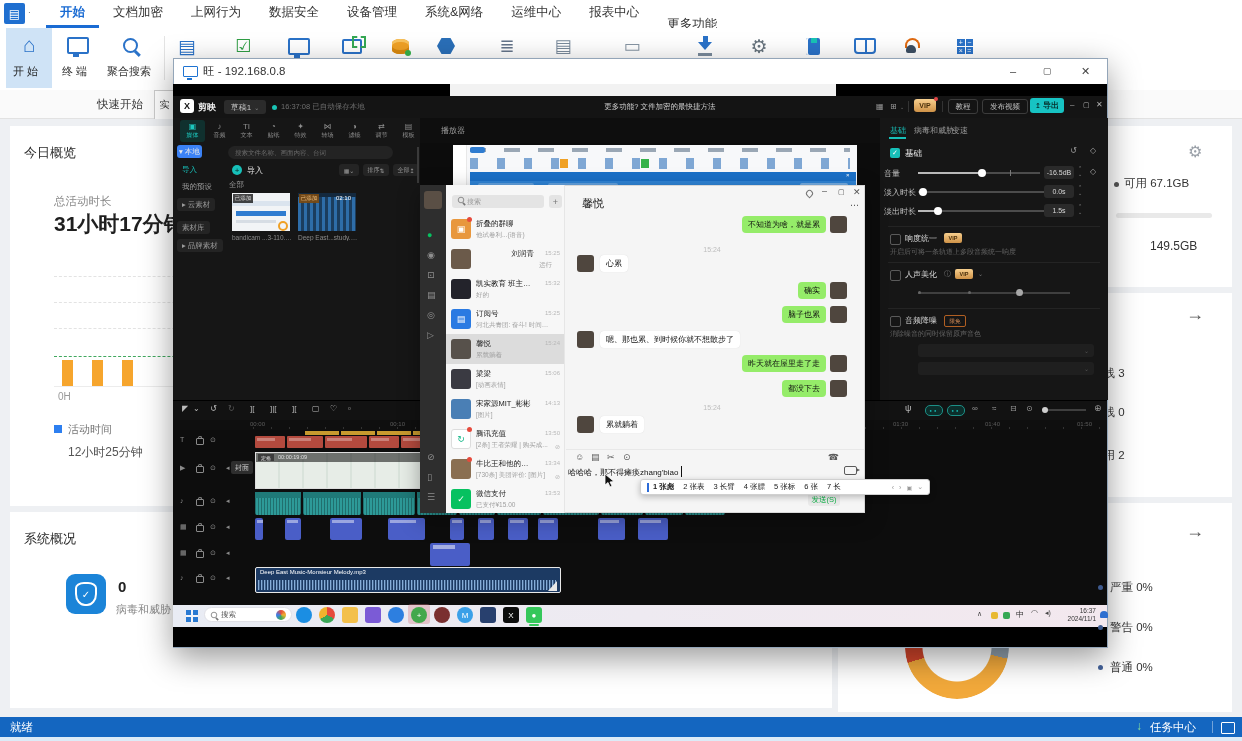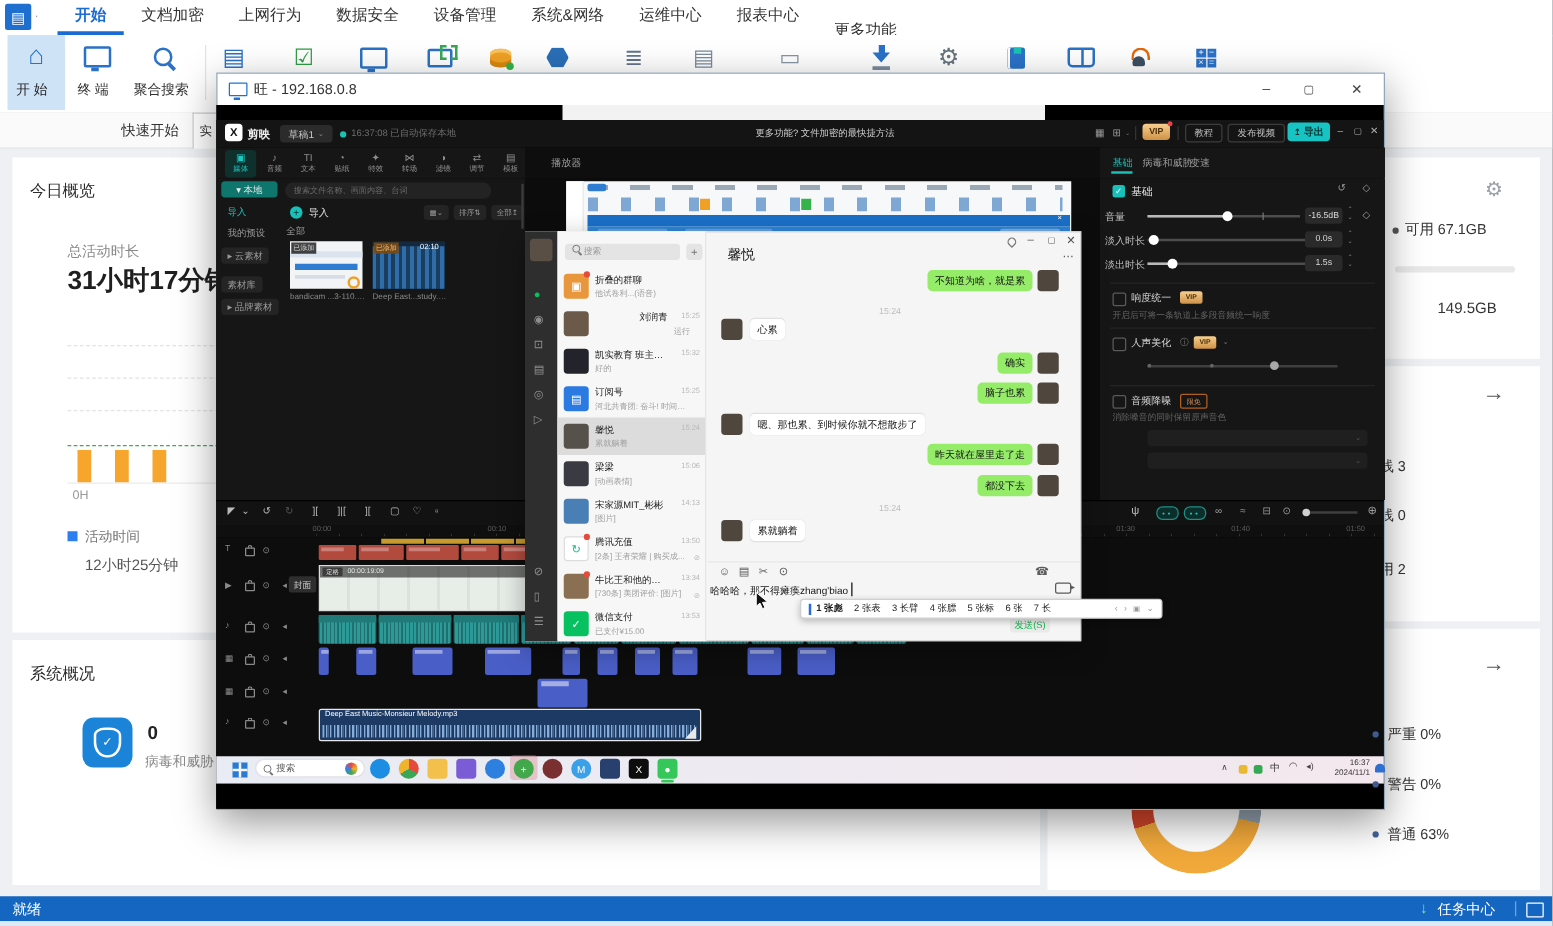--- a/index.html
+++ b/index.html
@@ -255,21 +255,21 @@
       <div style="position: absolute; left: 396px; top: 120px; width: 25px; height: 22px; display: flex; flex-direction: column; align-items: center; justify-content: center;">
         <div style="font-size: 8px; line-height: 9px; color: rgb(143, 143, 143);">▤</div>
         <div style="font-size: 6px; color: rgb(143, 143, 143);">模板</div>
       </div>
     </div>
 
   <div class="a" style="left:173px;top:143px;width:247px;height:257px;background:#161616"></div>
   <div class="a" style="left:420px;top:143px;width:460px;height:257px;background:#0c0c0c"></div>
   <div class="a" style="left:880px;top:143px;width:228px;height:257px;background:#161616"></div>
   <div id="mediaNav">
-      <div style="position: absolute; left: 177px; top: 145px; height: 13px; line-height: 13px; font-size: 7.5px; padding: 0px 12px; border-radius: 3px; white-space: nowrap; background: #0f766e; color: rgb(232, 232, 232);">▾ 本地</div>
+      <div style="position: absolute; left: 177px; top: 145px; height: 13px; line-height: 13px; font-size: 7.5px; padding: 0px 2px; border-radius: 3px; white-space: nowrap; background: #3b82f6; color: rgb(232, 232, 232);">▾ 本地</div>
       <div style="position: absolute; left: 177px; top: 163px; height: 13px; line-height: 13px; font-size: 7.5px; padding: 0px 5px; border-radius: 3px; white-space: nowrap; color: rgb(23, 192, 185);">导入</div>
       <div style="position: absolute; left: 177px; top: 180px; height: 13px; line-height: 13px; font-size: 7.5px; padding: 0px 5px; border-radius: 3px; white-space: nowrap; color: rgb(154, 154, 154);">我的预设</div>
       <div style="position: absolute; left: 177px; top: 198px; height: 13px; line-height: 13px; font-size: 7.5px; padding: 0px 5px; border-radius: 3px; white-space: nowrap; background: rgb(36, 36, 36); color: rgb(154, 154, 154);">▸ 云素材</div>
       <div style="position: absolute; left: 177px; top: 221px; height: 13px; line-height: 13px; font-size: 7.5px; padding: 0px 5px; border-radius: 3px; white-space: nowrap; background: rgb(36, 36, 36); color: rgb(154, 154, 154);">素材库</div>
       <div style="position: absolute; left: 177px; top: 239px; height: 13px; line-height: 13px; font-size: 7.5px; padding: 0px 5px; border-radius: 3px; white-space: nowrap; background: rgb(36, 36, 36); color: rgb(154, 154, 154);">▸ 品牌素材</div>
     </div>
   <div class="a el" style="left:228px;top:146px;width:158px;height:13px;background:#232323;border-radius:7px;font-size:6.5px;color:#6a6a6a;line-height:13px;padding-left:7px">搜索文件名称、画面内容、台词</div>
   <div class="a c" style="left:232px;top:165px;width:10px;height:10px;background:#17c0b9;border-radius:50%;color:#062a28;font-size:8px">+</div>
   <div class="a nw" style="left:247px;top:165px;font-size:8px;color:#e0e0e0">导入</div>
   <div class="a c" style="left:339px;top:164px;width:20px;height:12px;background:#242424;border-radius:3px;font-size:6px;color:#9a9a9a">▦⌄</div>
@@ -728,14 +728,14 @@
       <div>16:37</div>
       <div>2024/11/1</div>
     </div>
   <div class="a bel" style="left:1100px;top:611px"></div>
   <div class="a" style="left:173px;top:627px;width:934px;height:20px;background:#000"></div>
 <div style="position: absolute; left: 1098px; top: 585px; width: 5px; height: 5px; border-radius: 50%; background: rgb(62, 90, 142);"></div>
     <div style="position: absolute; left: 1110px; top: 580px; font-size: 11.5px; color: rgb(51, 51, 51); white-space: nowrap;">严重 0%</div>
     <div style="position: absolute; left: 1098px; top: 625px; width: 5px; height: 5px; border-radius: 50%; background: rgb(62, 90, 142);"></div>
     <div style="position: absolute; left: 1110px; top: 620px; font-size: 11.5px; color: rgb(51, 51, 51); white-space: nowrap;">警告 0%</div>
     <div style="position: absolute; left: 1098px; top: 665px; width: 5px; height: 5px; border-radius: 50%; background: rgb(62, 90, 142);"></div>
-    <div style="position: absolute; left: 1110px; top: 660px; font-size: 11.5px; color: rgb(51, 51, 51); white-space: nowrap;">普通 63%</div>
+    <div style="position: absolute; left: 1110px; top: 660px; font-size: 11.5px; color: rgb(51, 51, 51); white-space: nowrap;">普通 0%</div>
   </div>
 
 </body></html>

